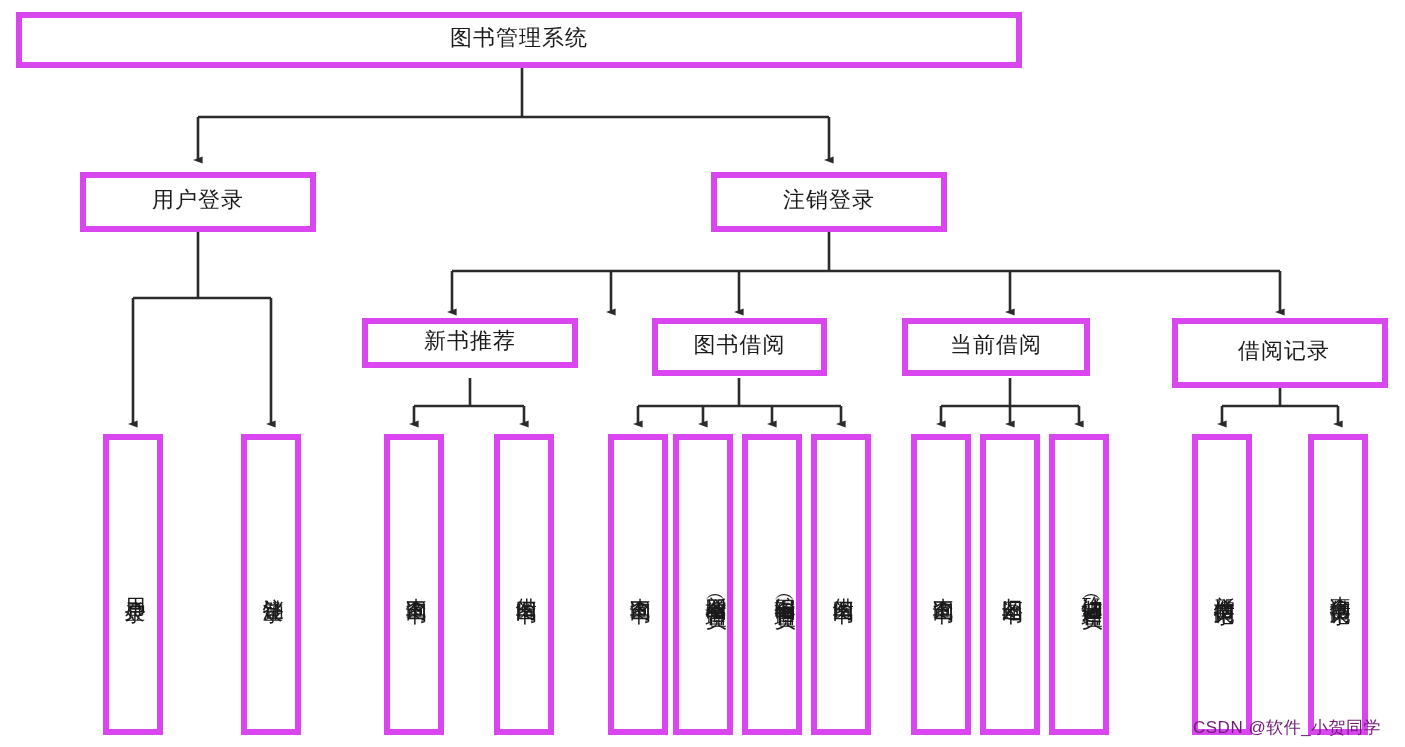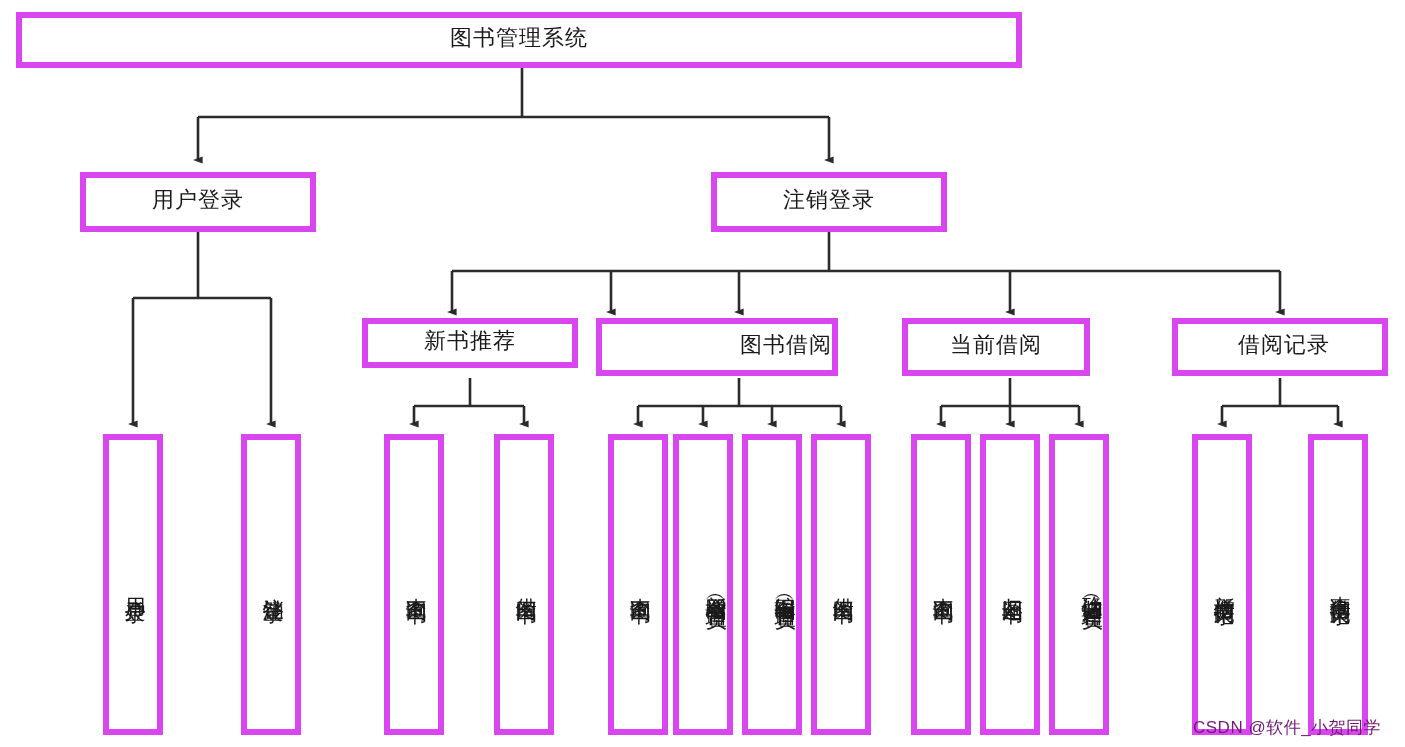--- a/index.html
+++ b/index.html
@@ -134,27 +134,27 @@
   <div class="node horizontal" style="left:80px; top:172px; width:236px; height:60px;">
     <span>用户登录</span>
   </div>
   <div class="node horizontal" style="left:711px; top:172px; width:236px; height:60px;">
     <span>注销登录</span>
   </div>
 
   <div class="node horizontal" style="left:362px; top:318px; width:216px; height:50px;">
     <span>新书推荐</span>
   </div>
-  <div class="node horizontal" style="left:596px; top:318px; width:242px; height:58px;justify-content:flex-end;">
+  <div class="node horizontal" style="left:652px; top:318px; width:175px; height:58px;">
     <span>图书借阅</span>
   </div>
   <div class="node horizontal" style="left:902px; top:318px; width:188px; height:58px;">
     <span>当前借阅</span>
   </div>
-  <div class="node horizontal" style="left:1172px; top:318px; width:216px; height:58px;padding-left:8px;">
+  <div class="node horizontal" style="left:1172px; top:318px; width:216px; height:70px;padding-left:8px;">
     <span>借阅记录</span>
   </div>
 
   <div class="node vertical root-leaf" style="left:103px; top:434px; width:60px; height:301px;">
     <span class="vtext">用户登录</span>
   </div>
   <div class="node vertical root-leaf" style="left:241px; top:434px; width:60px; height:301px;">
     <span class="vtext">注销登录</span>
   </div>
 

